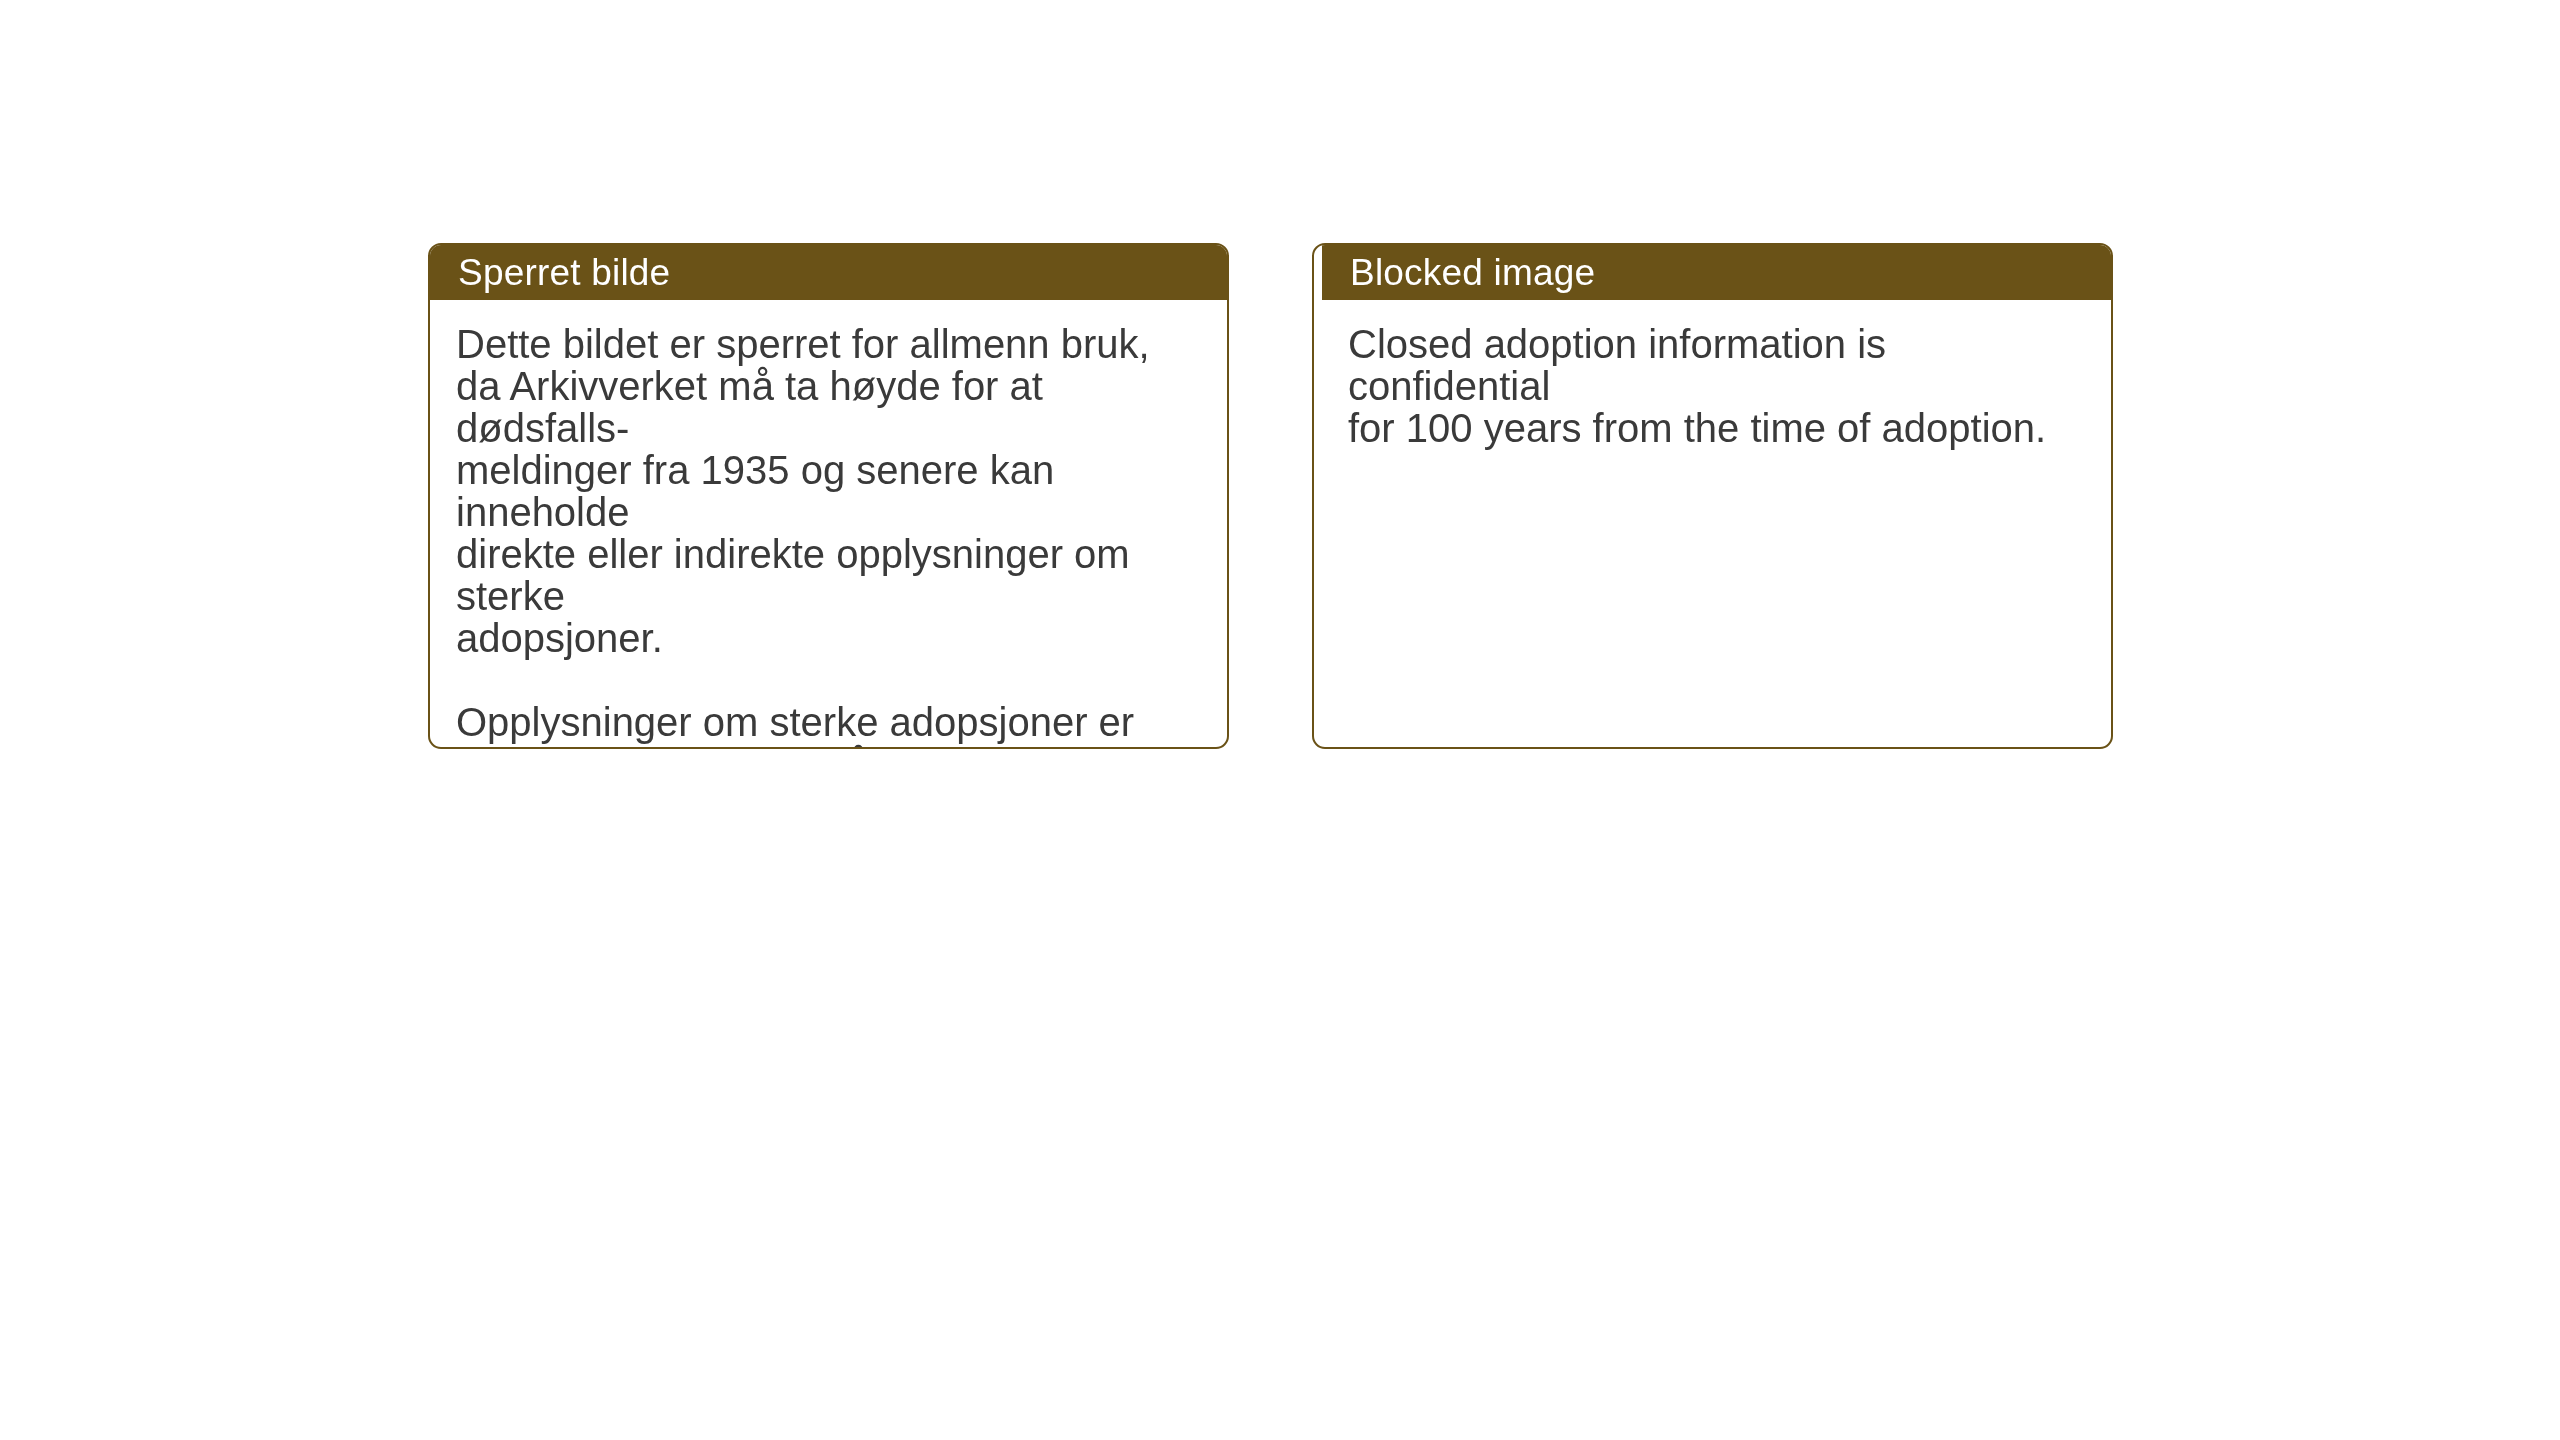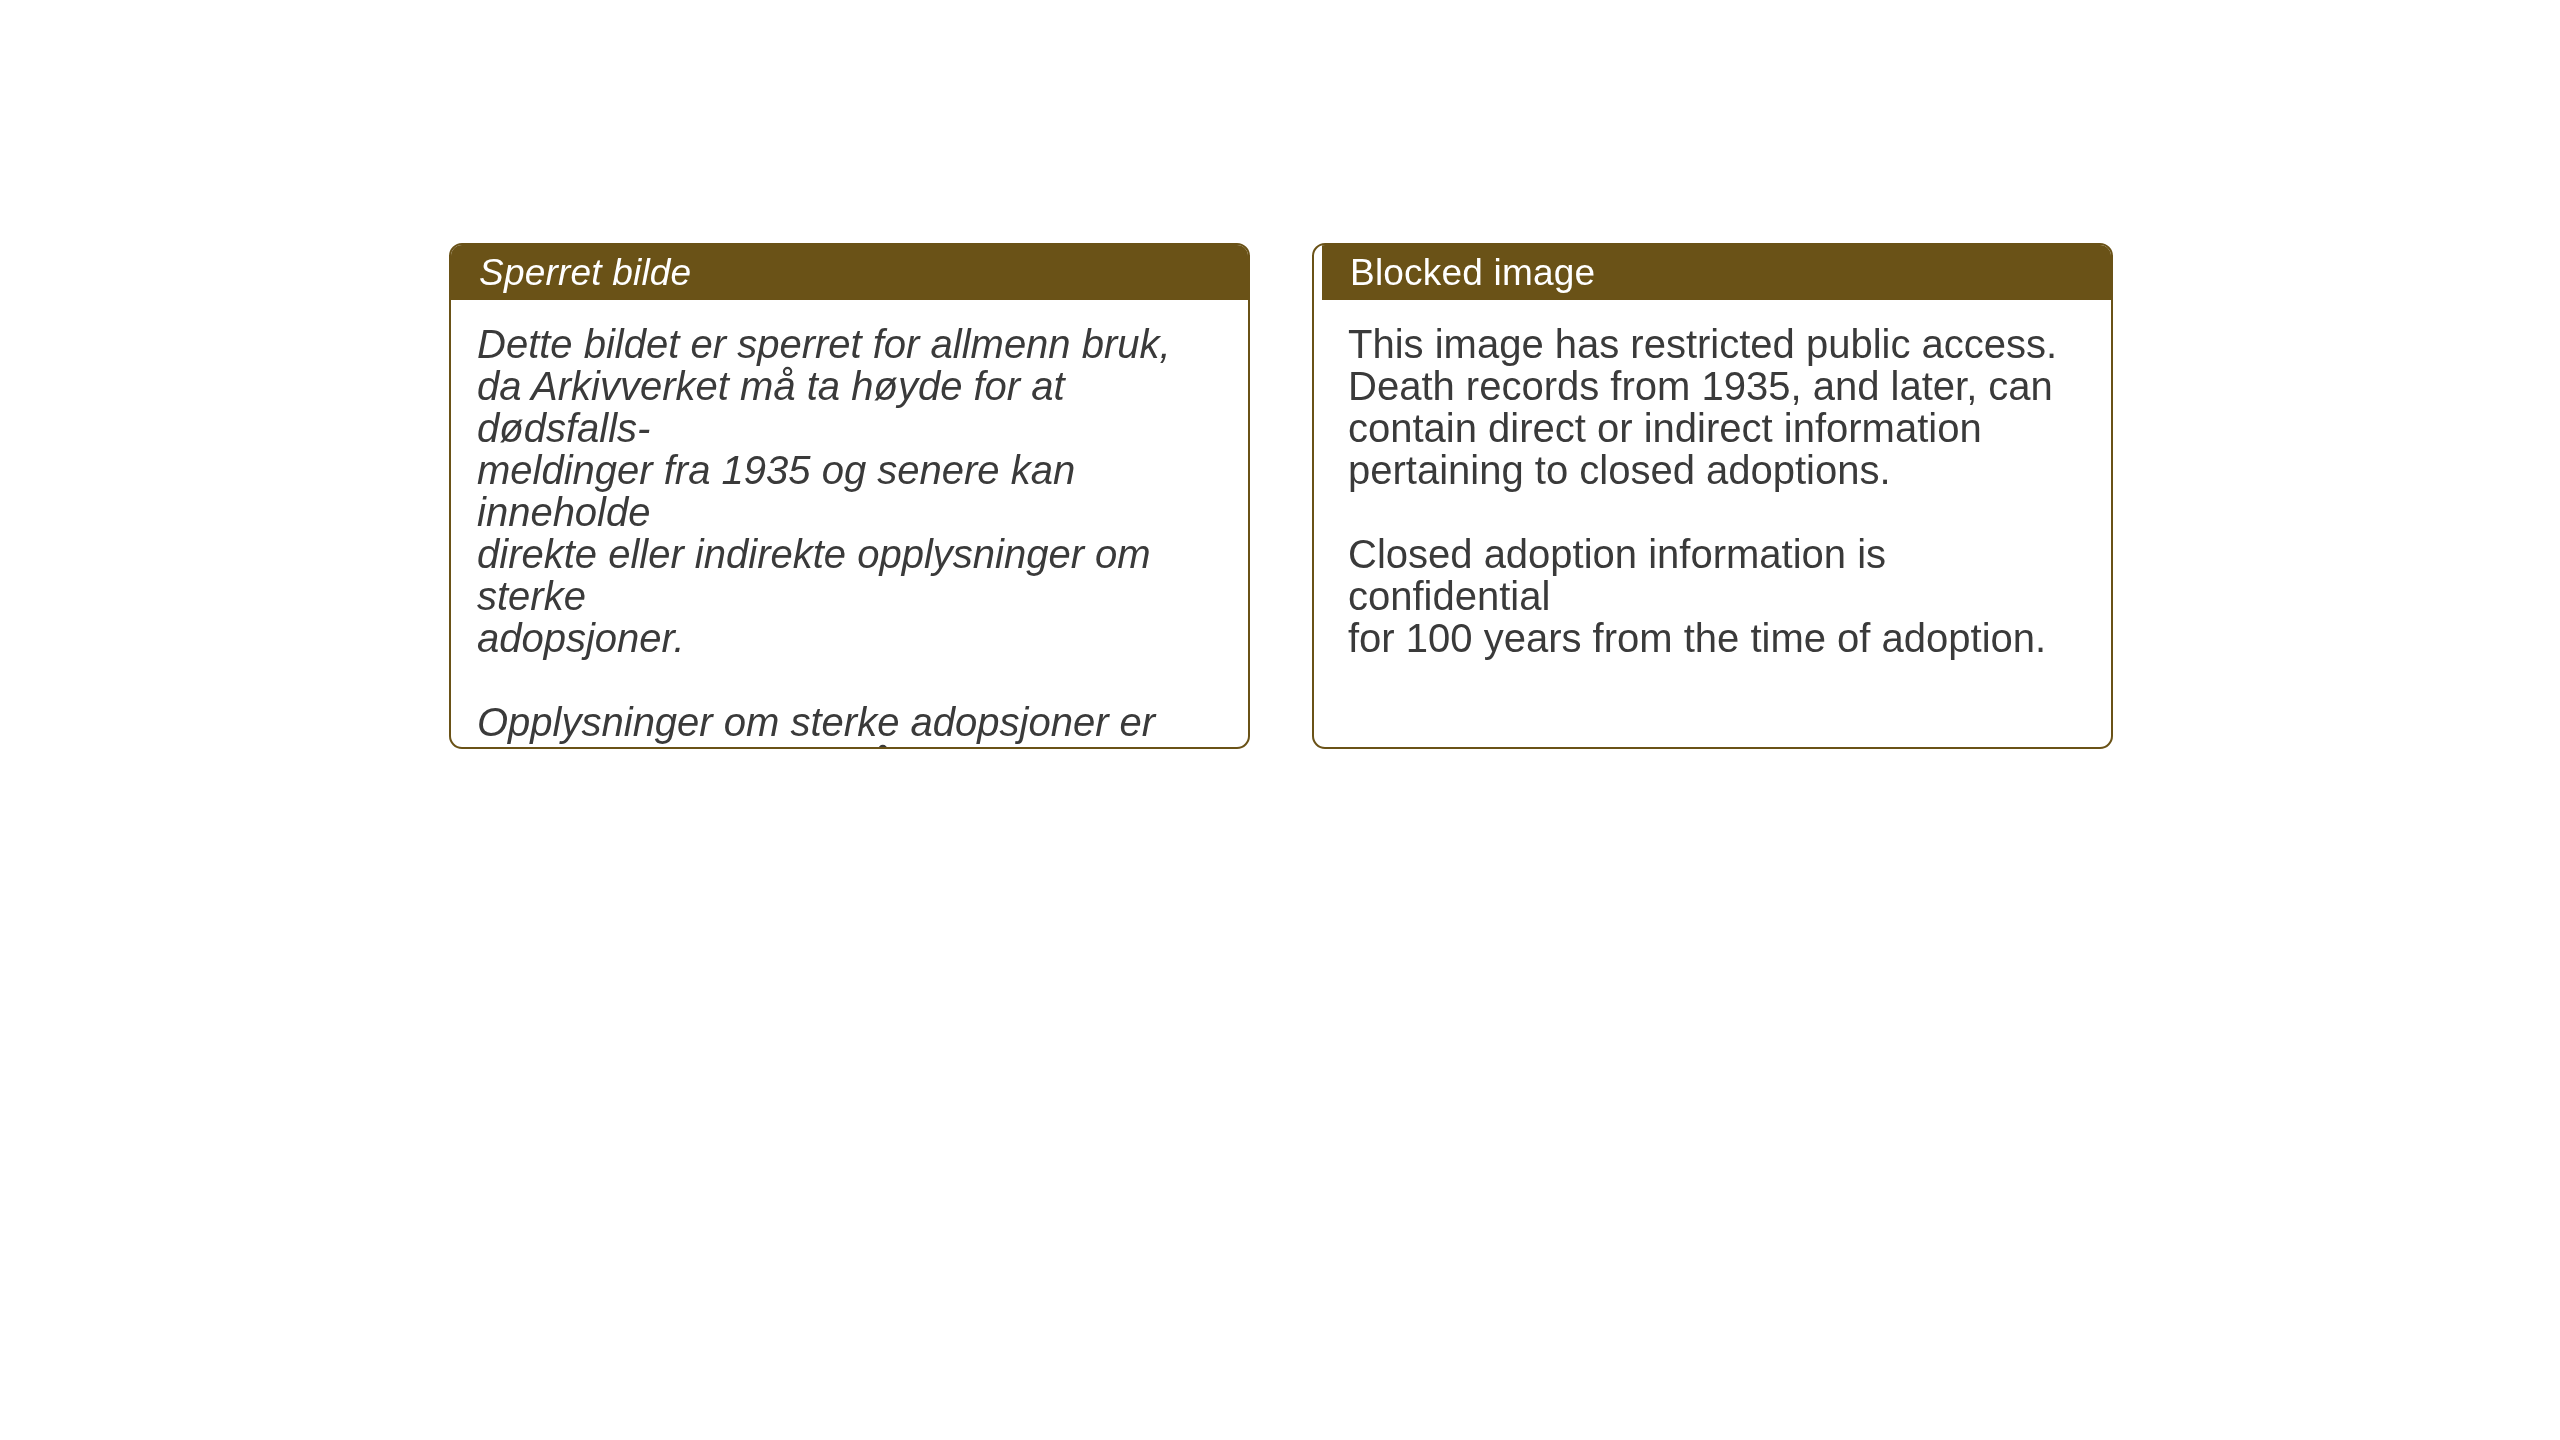--- a/index.html
+++ b/index.html
@@ -19,21 +19,21 @@
   .notice-card {
     position: absolute;
     top: 243px;
     width: 801px;
     height: 506px;
     background: #ffffff;
     border: 2px solid #6a5217;
     border-radius: 13px;
     overflow: hidden;
   }
-  .card-no { left: 449px; font-style: italic; }
+  .card-no { left: 428px; }
   .card-en { left: 1312px; padding-left: 8px; }
   .card-header {
     background: #6a5217;
     color: #ffffff;
     height: 55px;
     line-height: 55px;
     padding: 0 28px;
     font-size: 37px;
     font-weight: 400;
     letter-spacing: 0.2px;
@@ -68,22 +68,18 @@
 taushetsbelagte i 100 år fra adopsjons-
 tidspunktet.</p>
     </div>
   </section>
 
   <section class="notice-card card-en">
     <header class="card-header">
       <span>Blocked image</span>
     </header>
     <div class="card-body">
-      <p>This image has restricted public access.
-Death records from 1935, and later, can
-contain direct or indirect information
-pertaining to closed adoptions.</p>
       <p>Closed adoption information is confidential
 for 100 years from the time of adoption.</p>
     </div>
   </section>
 
 </div>
 
 </body></html>

